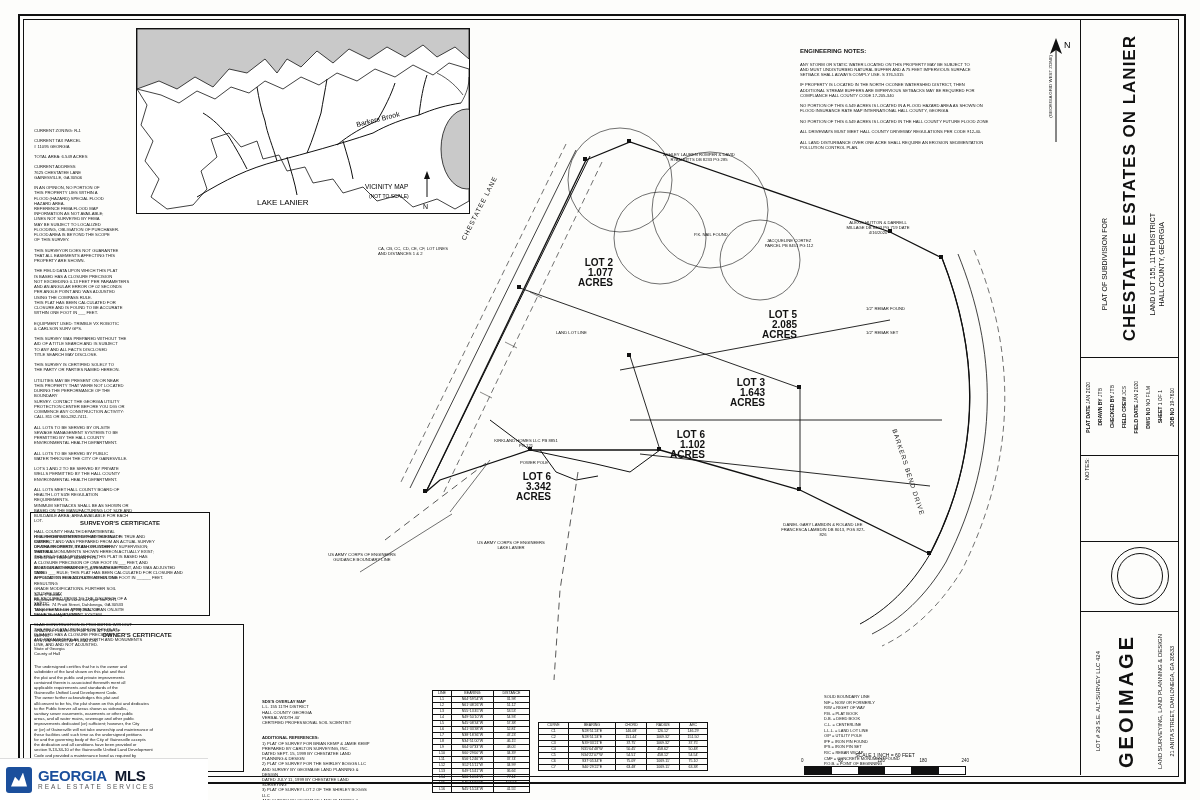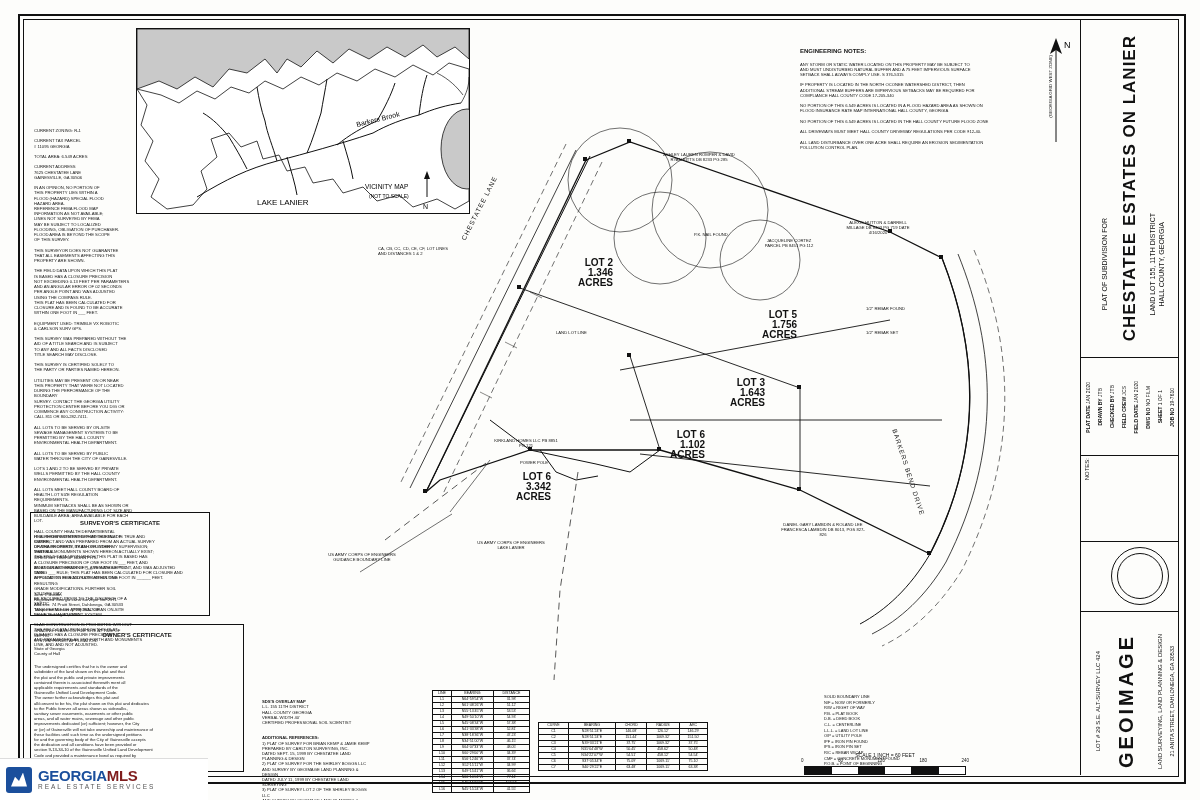--- a/index.html
+++ b/index.html
@@ -108,21 +108,21 @@
   .wm{
     position:absolute;left:0;bottom:0;width:208px;height:42px;background:#ffffff;
     display:flex;align-items:center;gap:6px;padding-left:6px;box-sizing:border-box;
     border-top:1px solid #ddd;
   }
   .wm-mark{width:26px;height:26px;background:#1b4f9c;border-radius:3px;position:relative;}
   .wm-mark:after{content:"";position:absolute;left:5px;top:6px;width:16px;height:14px;background:#fff;
     clip-path:polygon(0 100%,25% 30%,50% 60%,75% 0,100% 100%);}
   .wm-txt{line-height:1.05;}
   .wm-t1{font-size:15px;font-weight:bold;color:#1b4f9c;letter-spacing:-0.3px;}
-  .wm-t1 b{color:#7f1d1d;}
+  .wm-t1 b{color:#0f172a;margin-left:8px;}
   .wm-t2{font-size:6.5px;color:#555;letter-spacing:2px;}
   svg{display:block;}
 </style>
 </head>
 <body>
 
 <div class="plat">
 
   <div class="sheet-border"></div>
   <div class="sheet-border-inner"></div>
@@ -249,26 +249,26 @@
     </g>
   </svg>
 
   <div class="lotlab" style="left:516px;top:472px;">
     <div>LOT 6</div>
     <div>3.342</div>
     <div>ACRES</div>
   </div>
   <div class="lotlab" style="left:578px;top:258px;">
     <div>LOT 2</div>
-    <div>1.346</div>
+    <div>1.077</div>
     <div>ACRES</div>
   </div>
   <div class="lotlab" style="left:762px;top:310px;">
     <div>LOT 5</div>
-    <div>1.756</div>
+    <div>2.085</div>
     <div>ACRES</div>
   </div>
   <div class="lotlab" style="left:730px;top:378px;">
     <div>LOT 3</div>
     <div>1.643</div>
     <div>ACRES</div>
   </div>
   <div class="lotlab" style="left:670px;top:430px;">
     <div>LOT 6</div>
     <div>1.102</div>

